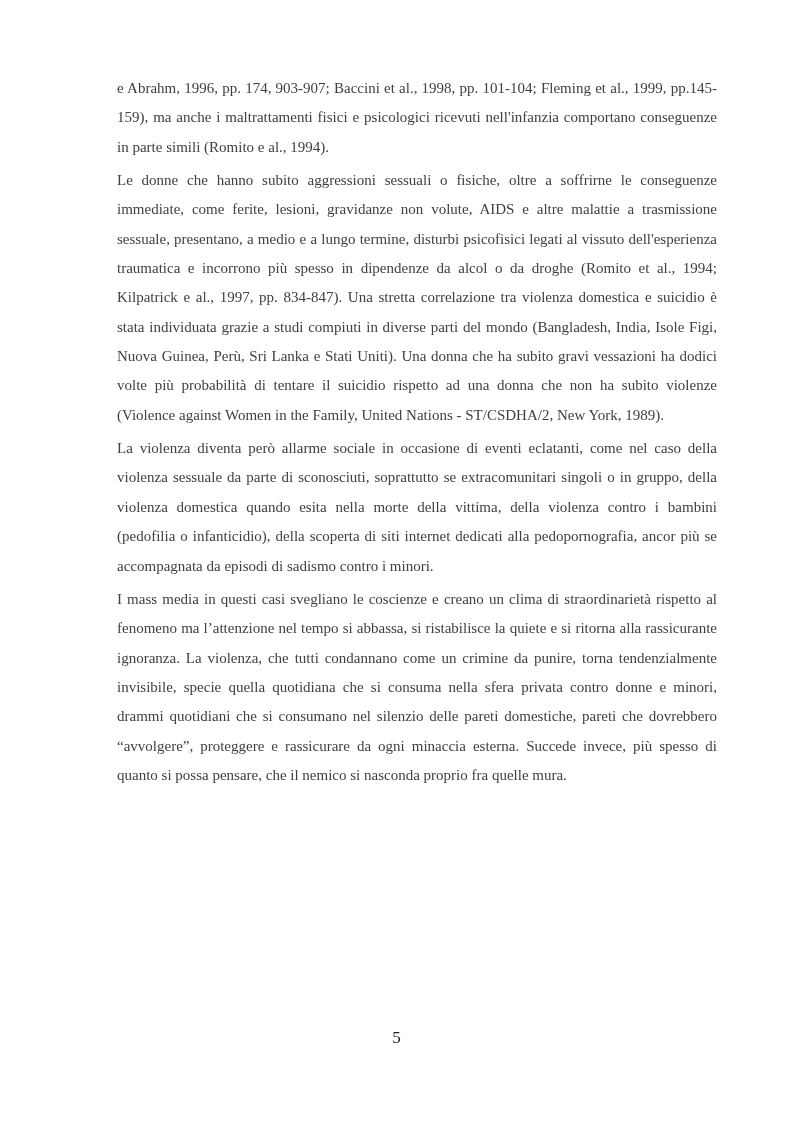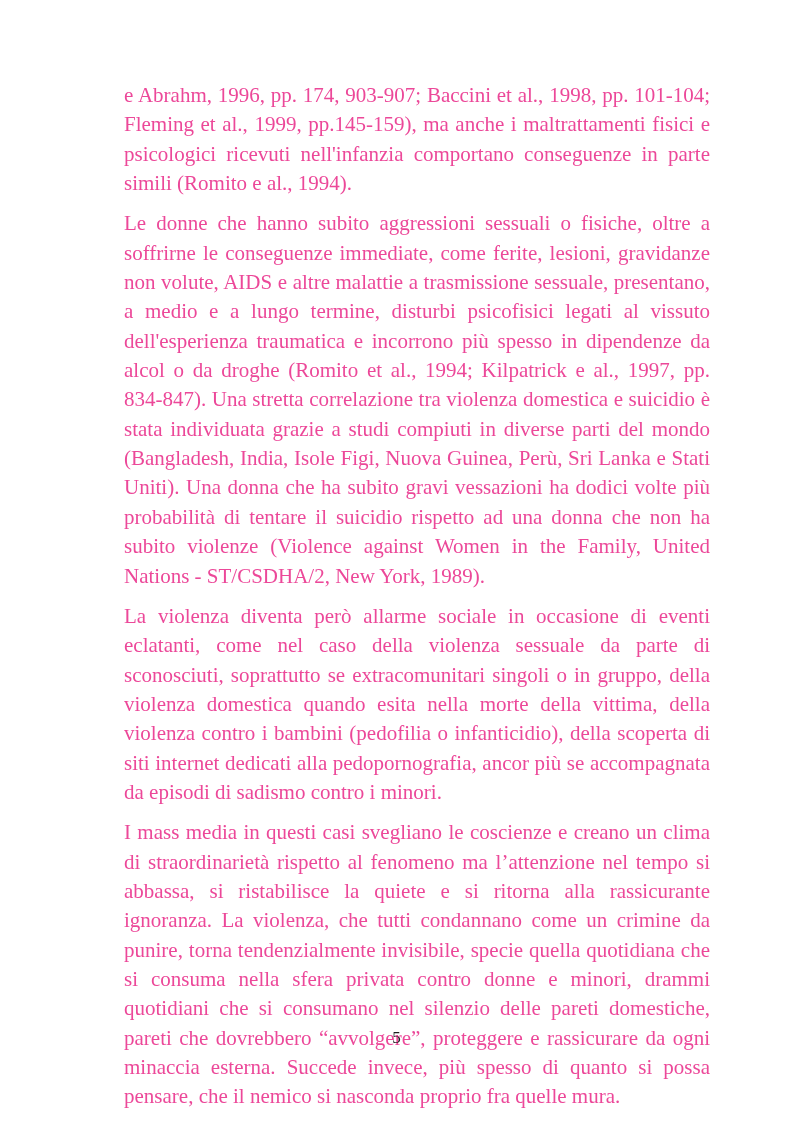--- a/index.html
+++ b/index.html
@@ -23,27 +23,27 @@
     height: 1123px;
     background: #ffffff;
   }
   .text-block {
     position: absolute;
     left: 113px;
     top: 70px;
     width: 608px;
   }
   .para {
-    margin: 11px;
+    margin: 4px;
     padding: 0;
-    font-size: 21px;
+    font-size: 15px;
     line-height: 29.35px;
     text-align: justify;
     text-justify: inter-word;
-    color: #ec4899;
+    color: #404040;
     -webkit-font-smoothing: antialiased;
   }
   
   .para::after {
     content: "";
     display: inline-block;
     width: 100%;
   }
   .para.nostretch::after {
     display: none;

